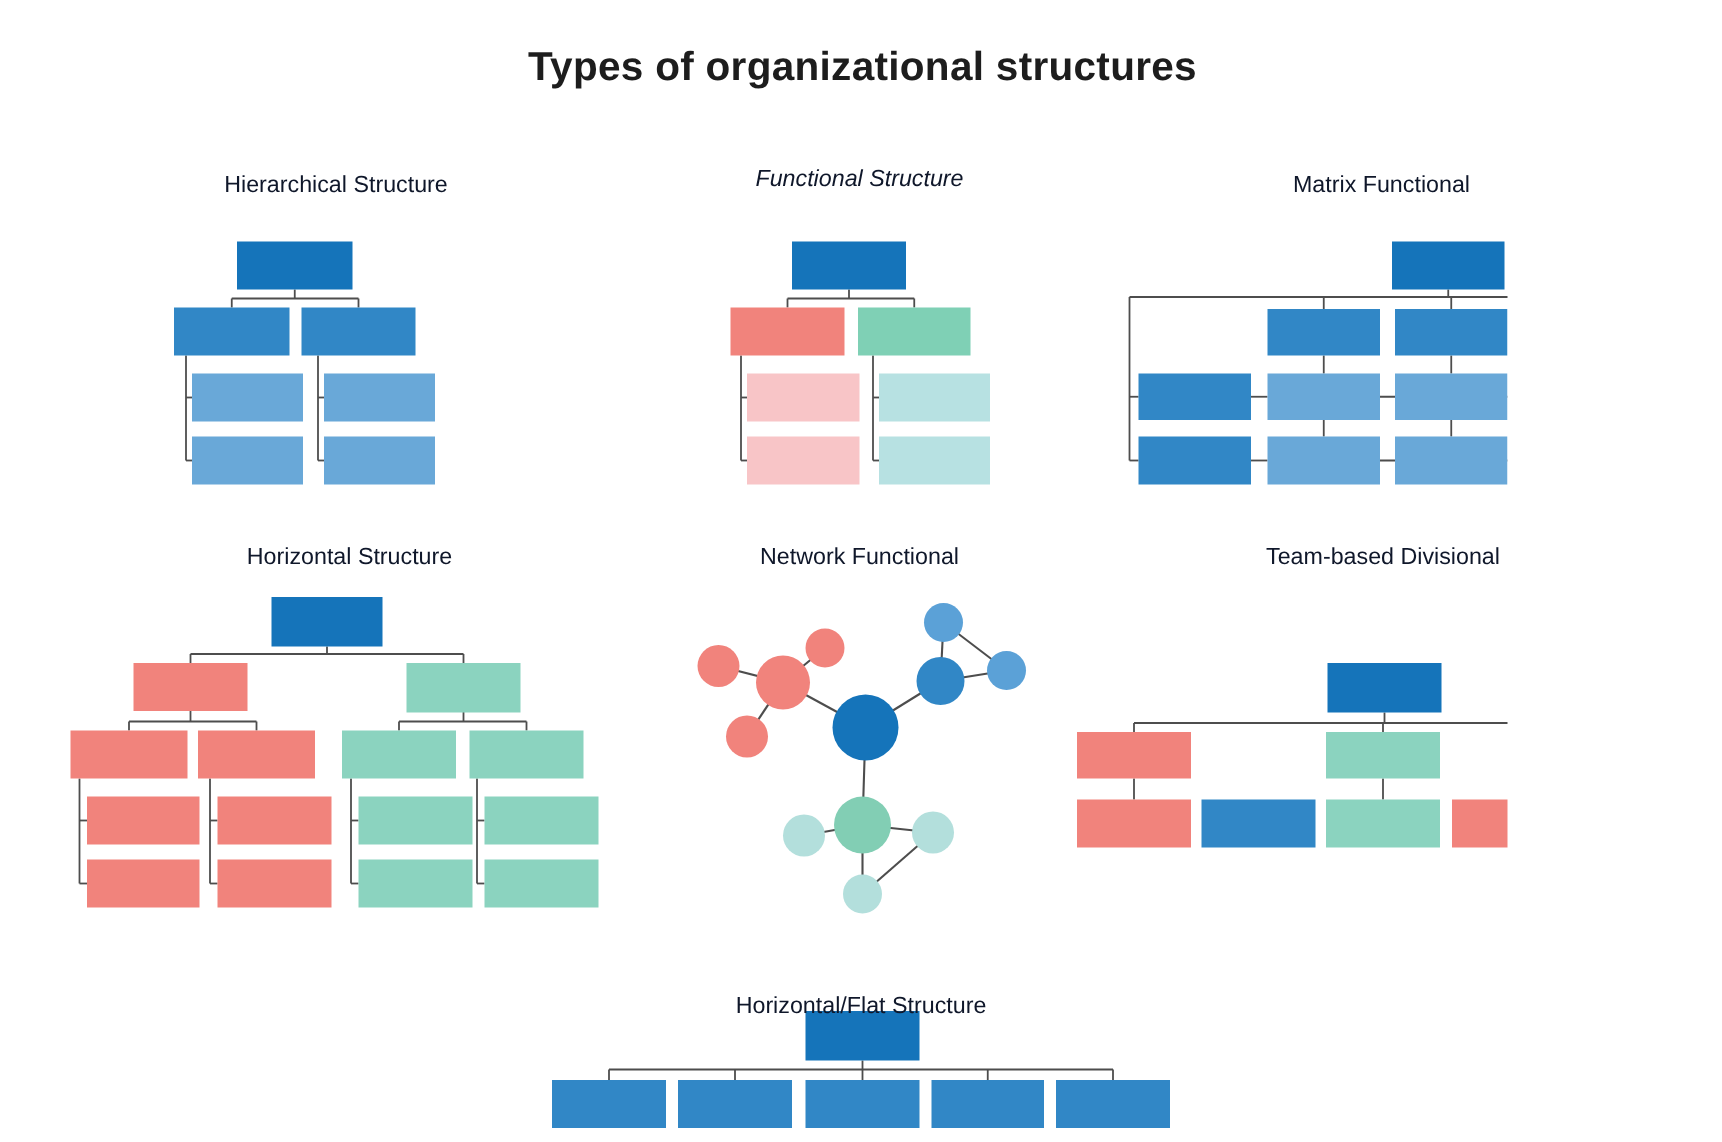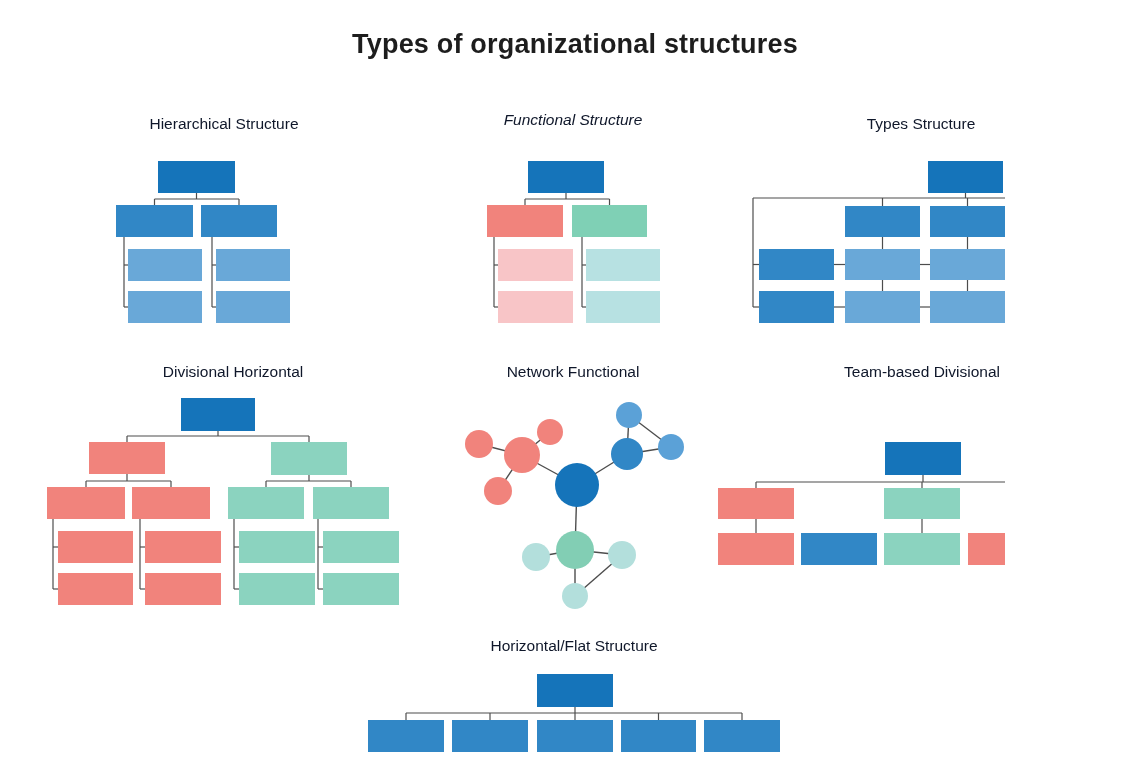--- a/index.html
+++ b/index.html
@@ -202,19 +202,19 @@
       <rect x="537" y="674" width="76" height="33" fill="#1574ba"></rect>
       <rect x="368" y="720" width="76" height="32" fill="#3187c6"></rect>
       <rect x="452" y="720" width="76" height="32" fill="#3187c6"></rect>
       <rect x="537" y="720" width="76" height="32" fill="#3187c6"></rect>
       <rect x="621" y="720" width="75" height="32" fill="#3187c6"></rect>
       <rect x="704" y="720" width="76" height="32" fill="#3187c6"></rect>
     </svg>
   <div id="titles">
       <div class="diagram-title" style="left: 224px; top: 115px;">Hierarchical Structure</div>
       <div class="diagram-title" style="left: 573px; top: 111px; font-style: italic;">Functional Structure</div>
-      <div class="diagram-title" style="left: 921px; top: 115px;">Types Structure</div>
-      <div class="diagram-title" style="left: 233px; top: 363px;">Divisional Horizontal</div>
+      <div class="diagram-title" style="left: 921px; top: 115px;">Matrix Functional</div>
+      <div class="diagram-title" style="left: 233px; top: 363px;">Horizontal Structure</div>
       <div class="diagram-title" style="left: 573px; top: 363px;">Network Functional</div>
       <div class="diagram-title" style="left: 922px; top: 363px;">Team-based Divisional</div>
-      <div class="diagram-title" style="left: 574px; top: 637px; text-align: center;">Horizontal/Flat Structure</div>
+      <div class="diagram-title" style="left: 574px; top: 662px; text-align: center;">Horizontal/Flat Structure</div>
     </div>
 </div>
 
 </body></html>

